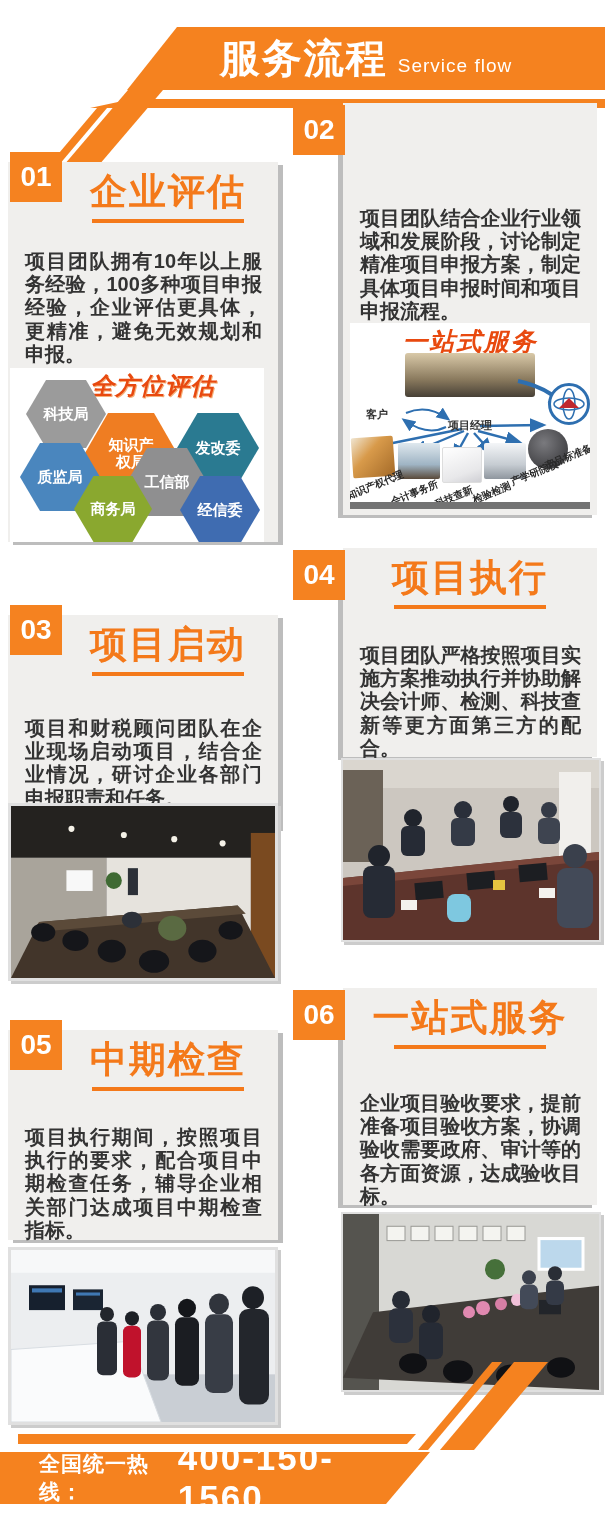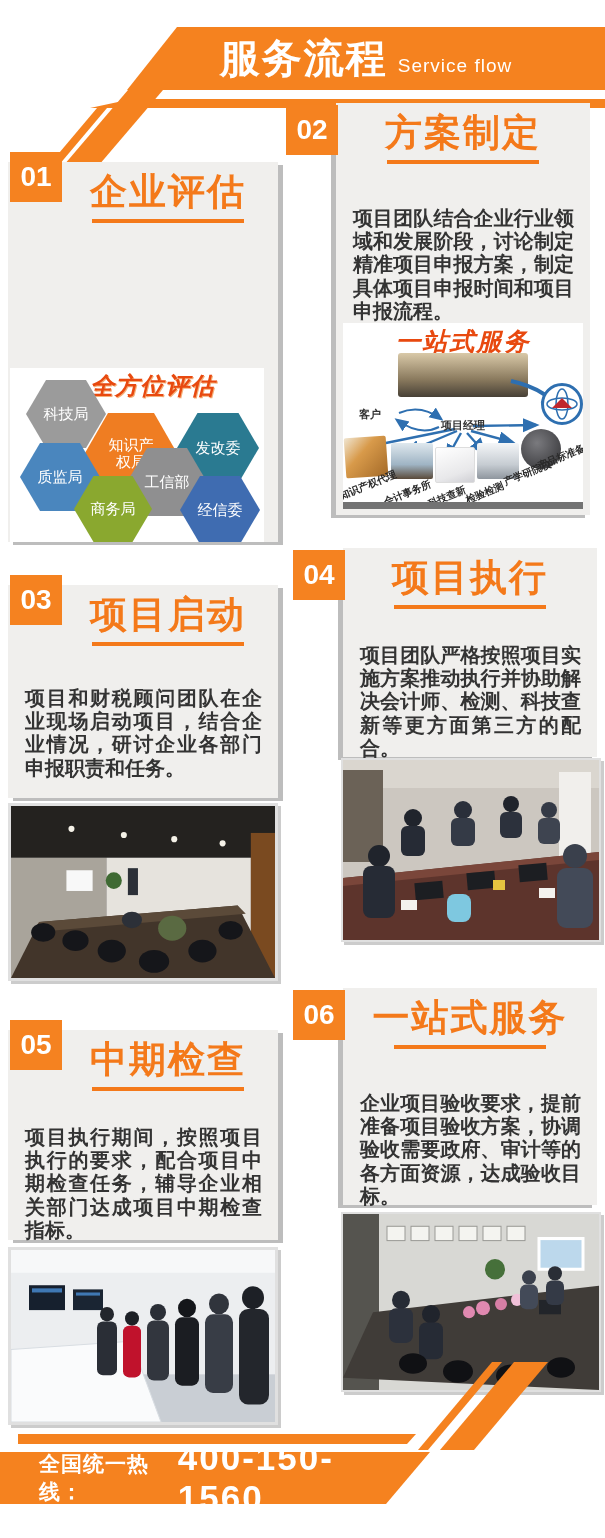--- a/index.html
+++ b/index.html
@@ -44,21 +44,21 @@
   .ttl{font-size:37px;font-weight:700;color:#f4791a;letter-spacing:2px;margin:0;display:inline-block;line-height:1.1;}
   .rule{width:152px;height:4px;background:#f4791a;margin:6px auto 0;}
   .body{position:absolute;left:13px;right:12px;margin:4px;font-size:20px;line-height:1.16;
         font-weight:700;color:#333;text-align:justify;}
 
   
   .assess{position:absolute;left:2px;right:14px;top:206px;bottom:0;background:#fff;overflow:hidden;}
   .assess-title{position:absolute;left:80px;top:2px;font-size:24px;font-weight:700;font-style:italic;
                 color:#e8490f;letter-spacing:1px;text-shadow:1px 1px 0 #f5b07a;}
   .hex{position:absolute;display:flex;align-items:center;justify-content:center;text-align:center;
-       color:#fff;font-weight:400;font-size:15px;line-height:1.15;
+       color:#fff;font-weight:700;font-size:15px;line-height:1.15;
        clip-path:polygon(25% 0,75% 0,100% 50%,75% 100%,25% 100%,0 50%);}
   .hx1{background:#9b9b9b;} .hx2{background:#ef7d22;} .hx3{background:#2a7a91;}
   .hx4{background:#4a86be;} .hx5{background:#8f8f90;} .hx6{background:#8aa82f;} .hx7{background:#3f6cb1;}
 
   
   .service{position:absolute;left:7px;right:7px;top:220px;bottom:6px;background:#fff;overflow:hidden;
            border-bottom:7px solid #737373;}
   .svc-title{position:absolute;left:0;right:0;top:2px;text-align:center;font-size:25px;font-weight:700;
              font-style:italic;color:#e8490f;letter-spacing:2px;}
   .svc-photo{position:absolute;left:55px;top:30px;width:130px;height:44px;
@@ -97,41 +97,38 @@
   <div class="hdr-stripe"></div>
   <div class="hdr-tail-thick"></div>
   <div class="hdr-tail-thin"></div>
 
   <section class="card l" style="left:8px;top:162px;width:270px;height:380px;">
     <div class="num">01</div>
     <div class="twrap">
       <h2 class="ttl">企业评估</h2>
       <div class="rule"></div>
     </div>
+    <p class="body" style="top:84px;">项目团队拥有10年以上服务经验，100多种项目申报经验，企业评估更具体，更精准，避免无效规划和申报。</p>
 
     <div class="assess">
       <div class="assess-title">全方位评估</div>
       <div class="hex hx1" style="left:16px;top:12px;width:80px;height:68px;">科技局</div>
       <div class="hex hx2" style="left:75px;top:45px;width:92px;height:80px;">
           <span style="width:52px;">知识产权局</span>
         </div>
       <div class="hex hx4" style="left:10px;top:75px;width:80px;height:68px;">质监局</div>
       <div class="hex hx3" style="left:167px;top:45px;width:82px;height:70px;">发改委</div>
       <div class="hex hx5" style="left:117px;top:80px;width:80px;height:68px;">工信部</div>
       <div class="hex hx6" style="left:64px;top:108px;width:78px;height:66px;">商务局</div>
       <div class="hex hx7" style="left:170px;top:108px;width:80px;height:68px;">经信委</div>
     </div>
   </section>
 
-  <section class="card r" style="left:336px;top:103px;width:254px;height:412px;">
+  <section class="card r" style="left:343px;top:103px;width:254px;height:412px;">
     <div class="num">02</div>
-    <div class="twrap">
-      <h2 class="ttl">方案制定</h2>
-      <div class="rule"></div>
-    </div>
     <p class="body" style="top:100px;">项目团队结合企业行业领域和发展阶段，讨论制定精准项目申报方案，制定具体项目申报时间和项目申报流程。</p>
 
     <div class="service">
       <div class="svc-title">一站式服务</div>
       <div class="svc-photo"></div>
       <svg class="svc-arrows" width="240" height="186" viewBox="0 0 240 186">
         <defs>
           <marker id="ah" markerWidth="8" markerHeight="8" refX="5.5" refY="3" orient="auto">
             <path d="M0,0 L7,3 L0,6 z" fill="#2e6fb0"></path>
           </marker>
@@ -162,21 +159,21 @@
       </div>
       <span class="svc-label" style="left:0px;top:166px;">知识产权代理</span>
       <span class="svc-label" style="left:44px;top:172px;">会计事务所</span>
       <span class="svc-label" style="left:88px;top:174px;">科技查新</span>
       <span class="svc-label" style="left:126px;top:170px;">检验检测</span>
       <span class="svc-label" style="left:164px;top:152px;">产学研院校</span>
       <span class="svc-label" style="left:198px;top:136px;">产品标准备案</span>
     </div>
   </section>
 
-  <section class="card l" style="left:8px;top:585px;width:270px;height:213px;">
+  <section class="card l" style="left:8px;top:615px;width:270px;height:213px;">
     <div class="num">03</div>
     <div class="twrap">
       <h2 class="ttl">项目启动</h2>
       <div class="rule"></div>
     </div>
     <p class="body" style="top:98px;">项目和财税顾问团队在企业现场启动项目，结合企业情况，研讨企业各部门申报职责和任务。</p>
   </section>
 
   <figure class="photo" style="left:8px;top:803px;width:264px;height:172px;margin:0;">
     <svg width="100%" height="100%" viewBox="0 0 262 166" preserveAspectRatio="none">

